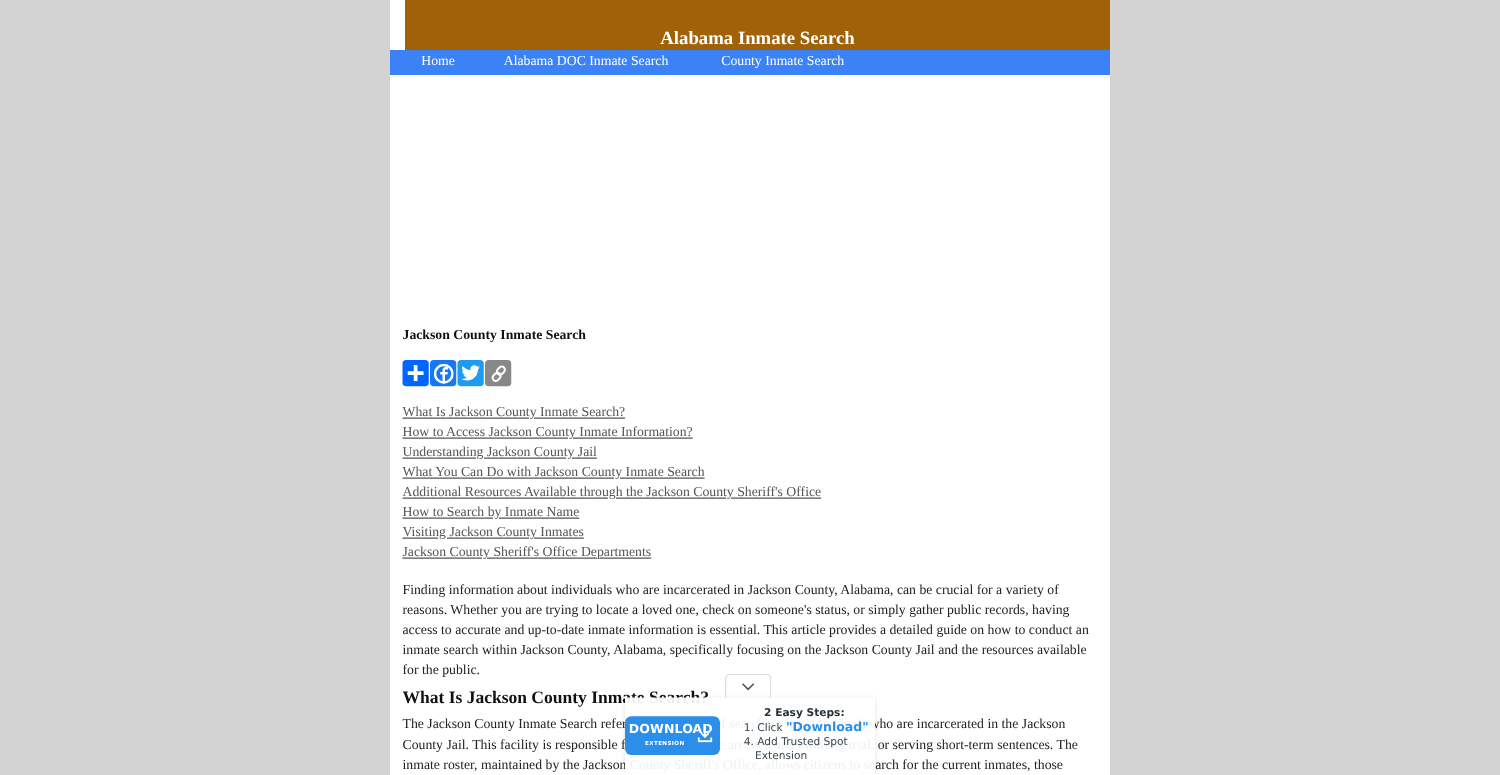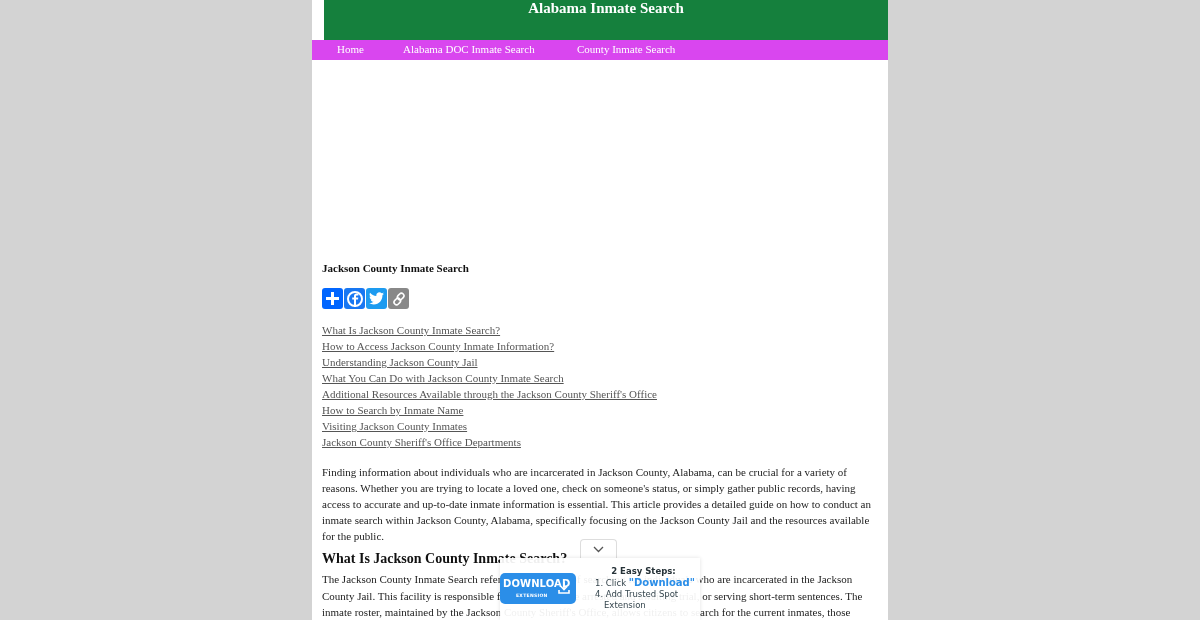--- a/index.html
+++ b/index.html
@@ -9,32 +9,32 @@
       font-family: "Liberation Serif", "DejaVu Serif", serif;
     }
     .page {
       position: absolute; left: 312px; top: 0;
       width: 576px; height: 620px;
       background: #ffffff;
       overflow: hidden;
     }
     .site-header {
       height: 40px;
-      background: #15803d;
-      display: flex; align-items: flex-start; justify-content: center; margin-left: 12px;
+      background: #a16207;
+      display: flex; align-items: flex-end; justify-content: center; margin-left: 12px;
     }
     .site-title {
       color: #ffffff;
       font-family: "Liberation Serif", serif;
       font-weight: bold;
       font-size: 15px;
     }
     .site-nav {
       height: 20px;
-      background: #d946ef;
+      background: #3b82f6;
       position: relative;
     }
     .nav-link {
       position: absolute; top: 3px;
       color: #ffffff;
       font-size: 11px;
       text-decoration: none;
       white-space: nowrap;
     }
     .ad-space { height: 198px; }

